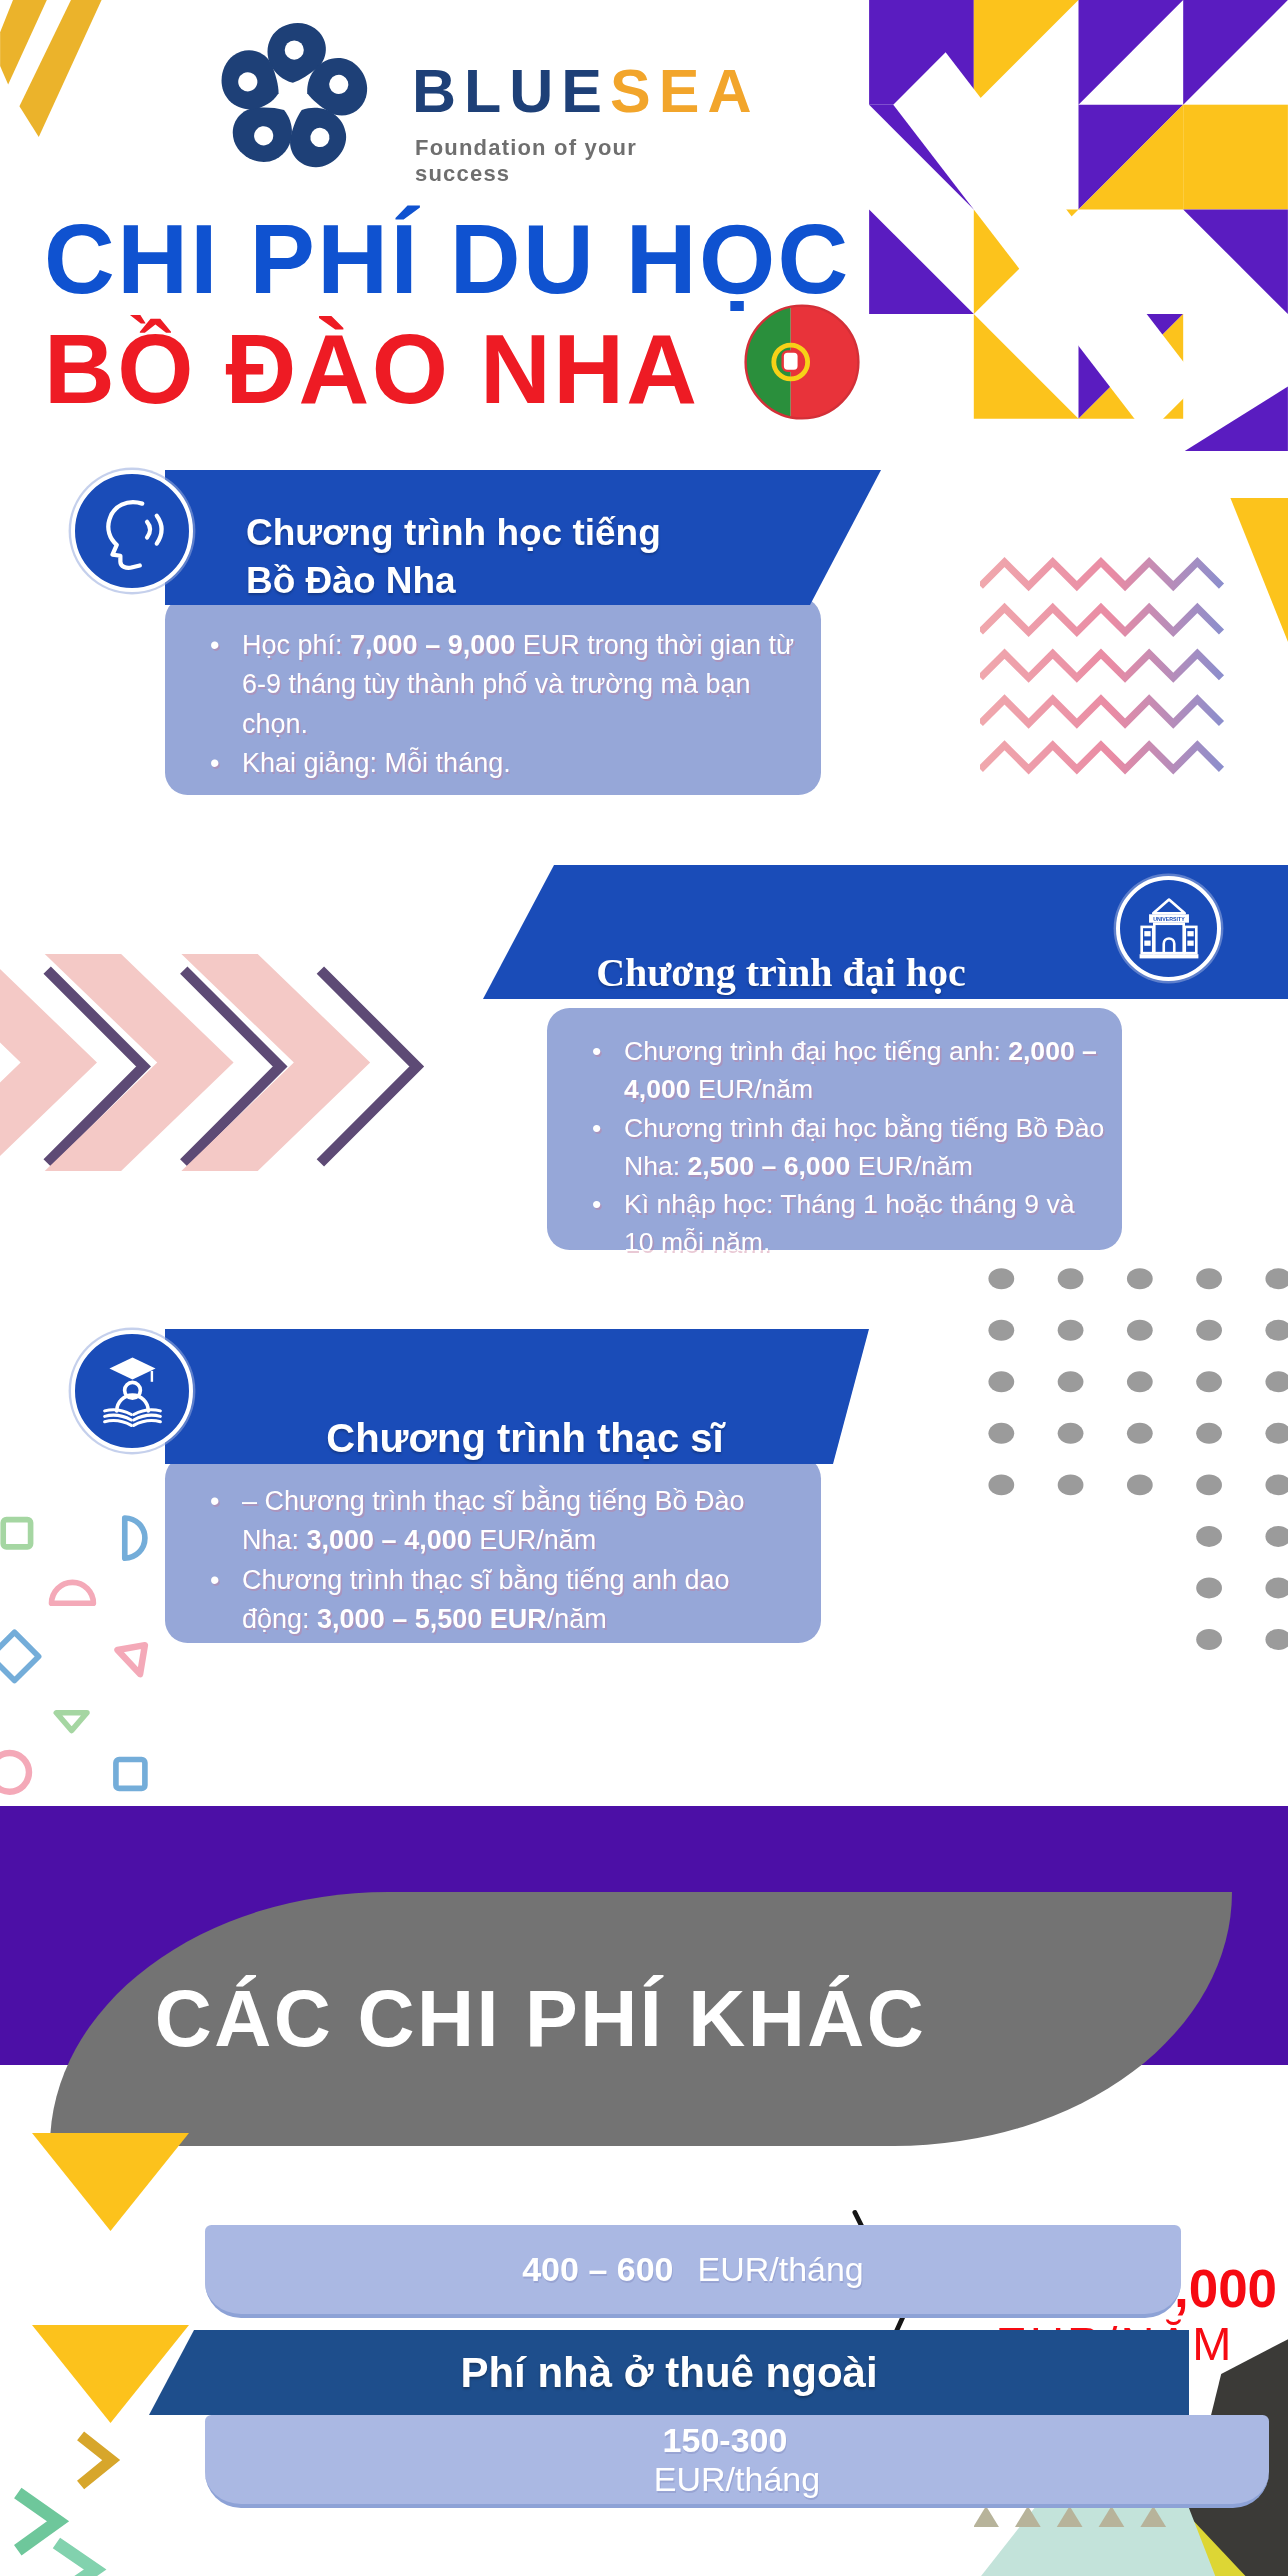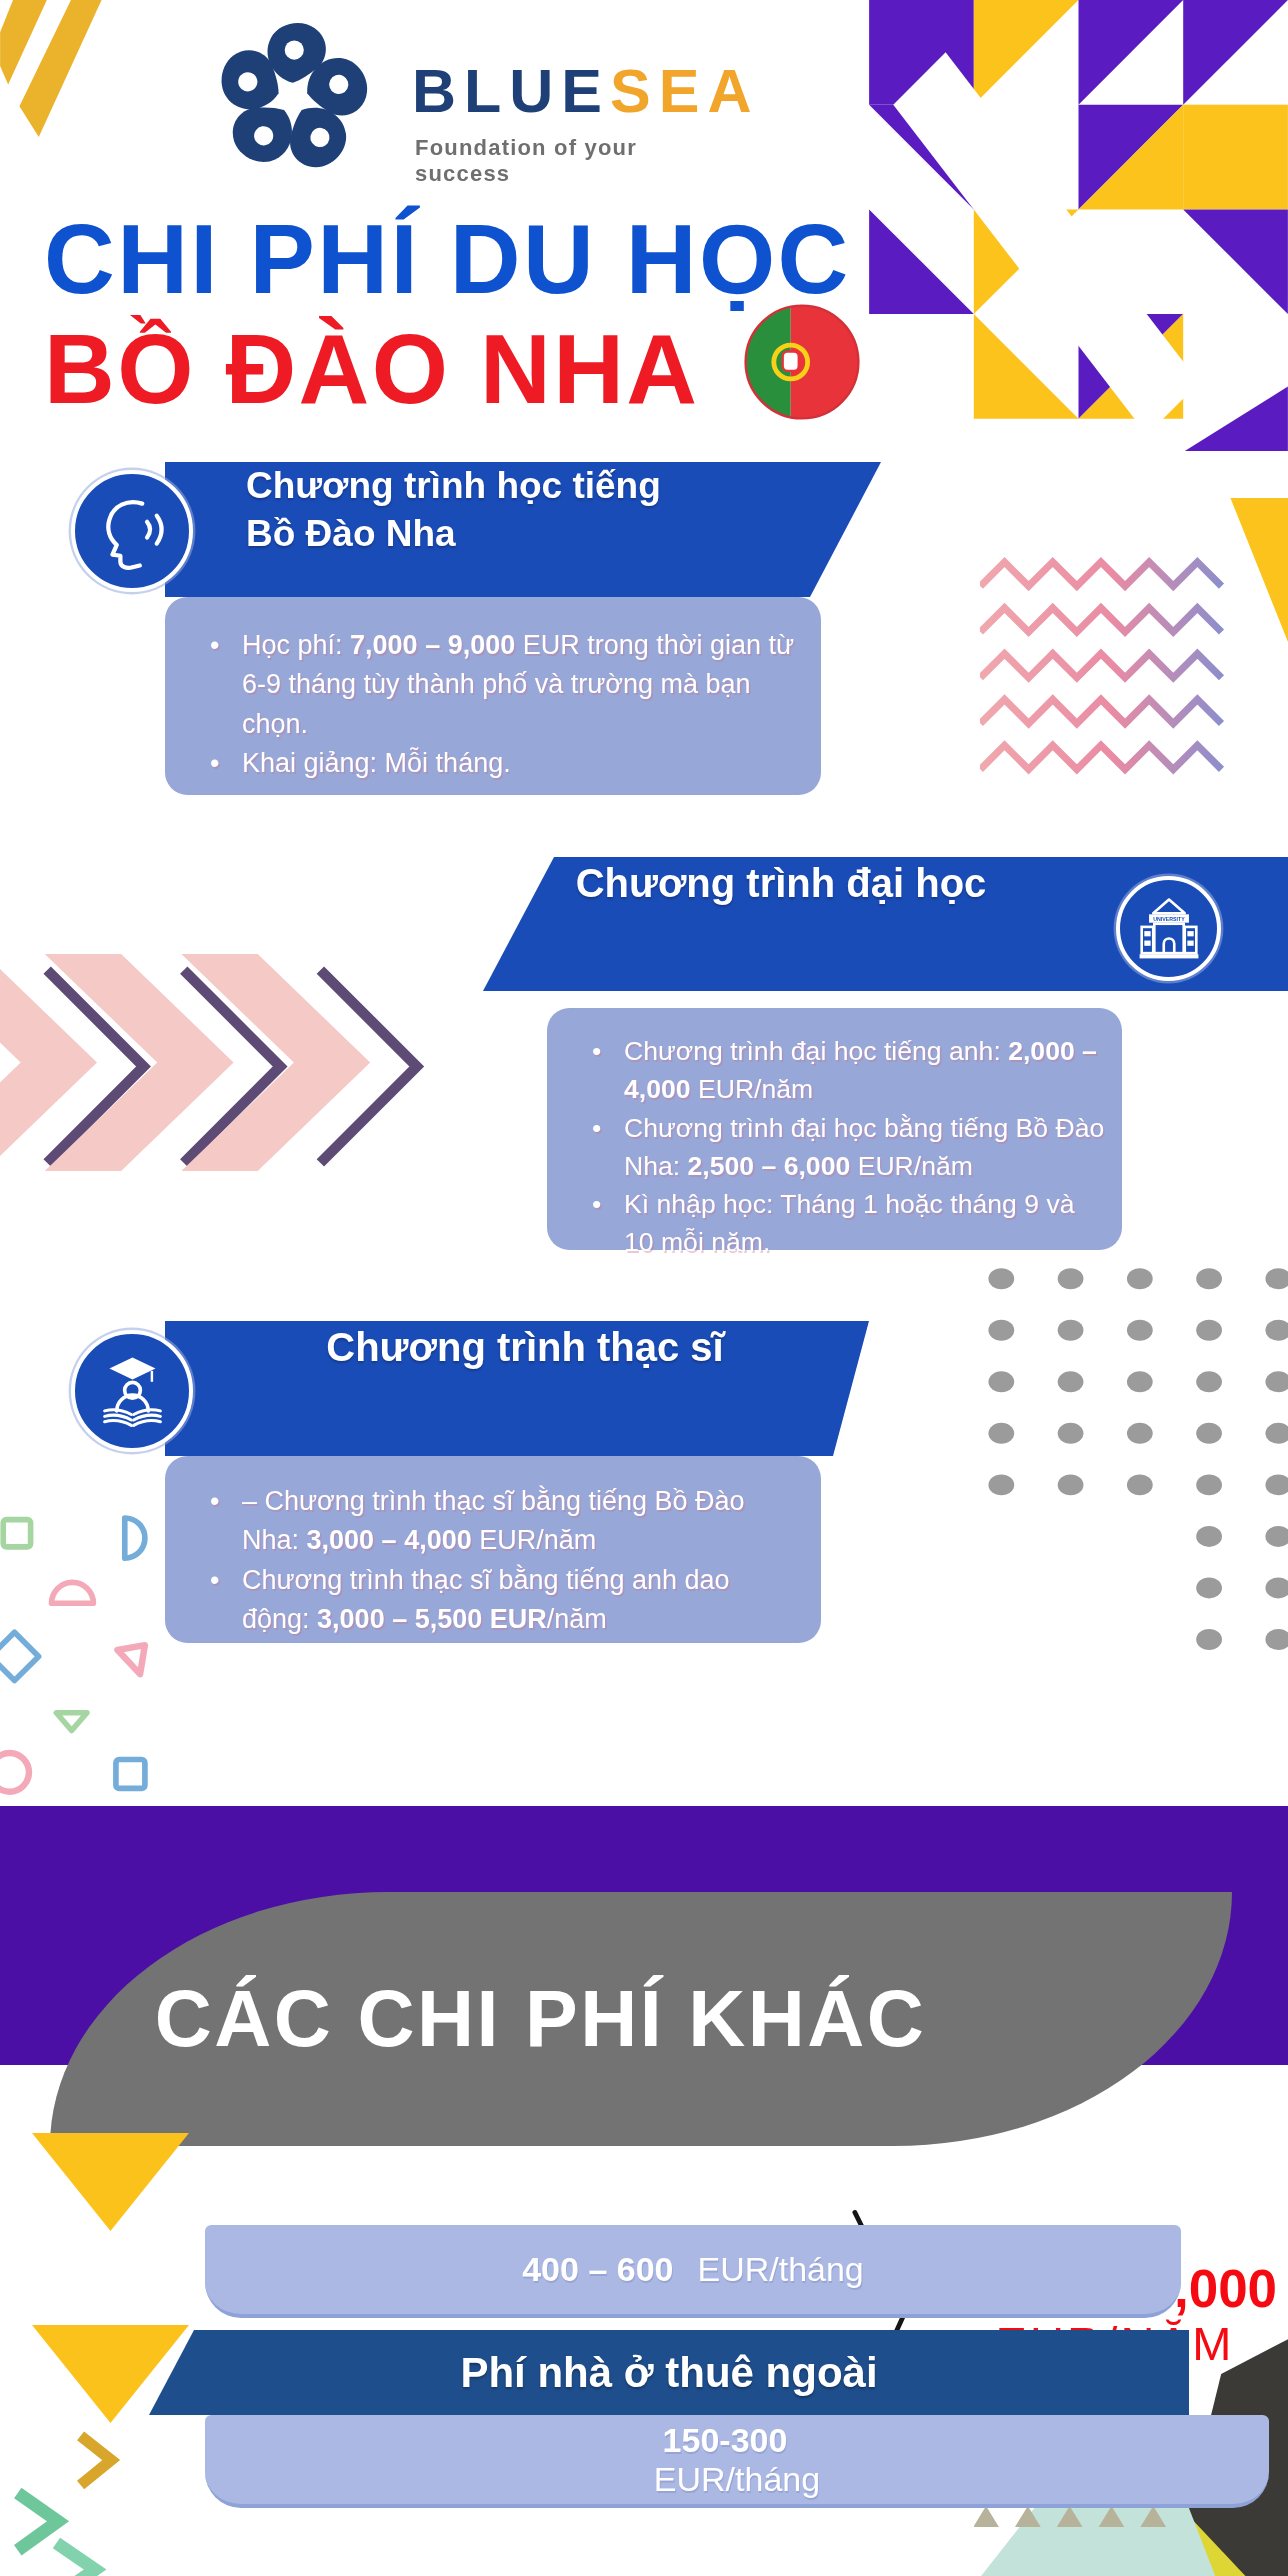--- a/index.html
+++ b/index.html
@@ -14,25 +14,25 @@
   .logo-text .blue{color:#1e4077;}
   .logo-text .sea{color:#f2a52b;}
   .logo-tagline{position:absolute;left:217px;top:127px;font-weight:bold;font-size:22px;color:#6f6f6f;letter-spacing:1.2px;}
 
   
   .title-l1{left:44px;top:206px;font-size:98px;font-weight:bold;color:#0f52d0;letter-spacing:2.4px;line-height:1.1;white-space:nowrap;}
   .title-l2{left:44px;top:316px;font-size:98px;font-weight:bold;color:#ee1b24;letter-spacing:2.4px;line-height:1.1;white-space:nowrap;}
   .flag{left:744px;top:304px;}
 
   
-  .banner{background:#1a4cb8;color:#fff;display:flex;align-items:flex-start;z-index:3;}
+  .banner{background:#1a4cb8;color:#fff;display:flex;align-items:flex-end;z-index:3;margin-top:8px;}
   .banner .h{font-weight:bold;text-shadow:0 1.6px 2.4px rgba(0,0,0,.25);line-height:1.3;}
   .banner1{left:165px;top:462px;width:716px;height:135px;clip-path:polygon(0 0,100% 0,calc(100% - 71px) 100%,0 100%);padding-left:81px;box-sizing:border-box;}
   .banner1 .h{font-size:37px;}
-  .banner2{left:483px;top:857px;width:805px;height:134px;clip-path:polygon(71px 0,100% 0,100% 100%,0 100%);justify-content:center;padding-right:209px;box-sizing:border-box;}
+  .banner2{left:483px;top:857px;width:805px;height:134px;clip-path:polygon(71px 0,100% 0,100% 100%,0 100%);justify-content:center;padding-right:209px;box-sizing:border-box;font-family:Liberation Serif, serif;}
   .banner2 .h{font-size:40px;}
   .banner3{left:165px;top:1321px;width:704px;height:135px;clip-path:polygon(0 0,100% 0,calc(100% - 36px) 100%,0 100%);justify-content:center;padding-left:64px;padding-right:48px;box-sizing:border-box;}
   .banner3 .h{font-size:40px;}
 
   .icon-circle{border-radius:50%;background:#1a4cb8;border:4.8px solid #ffffff;box-shadow:0 0 0 2.4px rgba(150,170,220,.55);z-index:4;display:flex;align-items:center;justify-content:center;box-sizing:border-box;}
   .ic1{left:71px;top:470px;width:122px;height:122px;}
   .ic2{left:1116px;top:876px;width:105px;height:105px;}
   .ic3{left:71px;top:1330px;width:122px;height:122px;}
 
   .bodybox{background:#96a7d8;border-radius:22.5px;color:#fff;z-index:2;box-sizing:border-box;}

